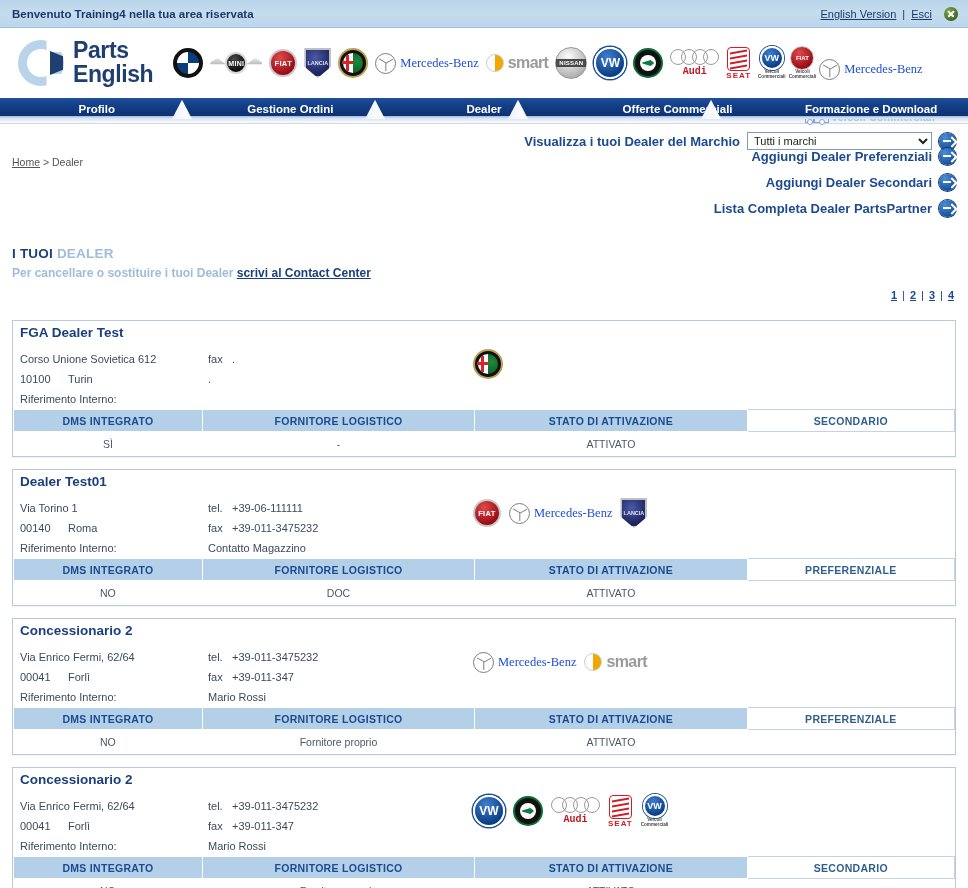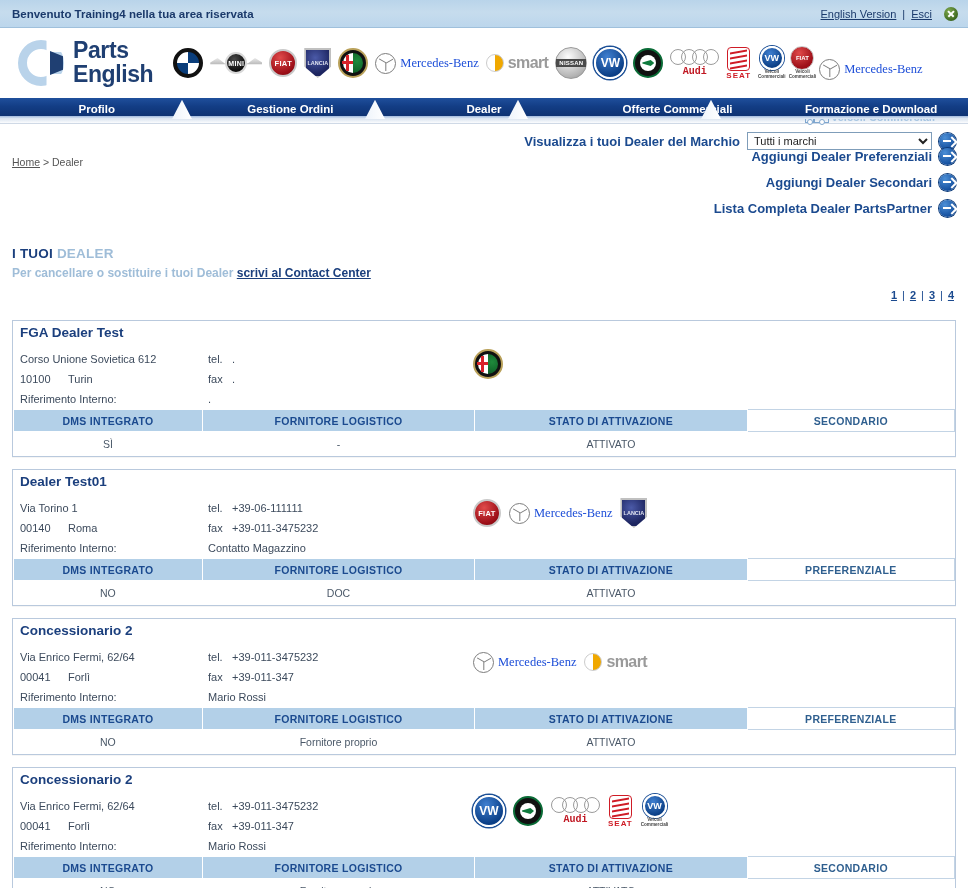--- a/index.html
+++ b/index.html
@@ -440,23 +440,20 @@
       <div class="card-title">FGA Dealer Test</div>
       <div class="col-addr">
         <div class="fld">Corso Unione Sovietica 612</div>
         <div class="fld">
           <span class="city-zip">10100</span><span>Turin</span>
         </div>
         <div class="fld">Riferimento Interno:</div>
       </div>
       <div class="col-tel">
         <div class="fld">
-          <span class="k">tel.</span><span>.</span>
-        </div>
-        <div class="fld">
           <span class="k">fax</span><span>.</span>
         </div>
         <div class="fld">.</div>
       </div>
       <div class="col-logos">
         <span class="logo l-alfa">
             <i class="cross"></i>
             <i class="cross2"></i>
           </span>
       </div>

